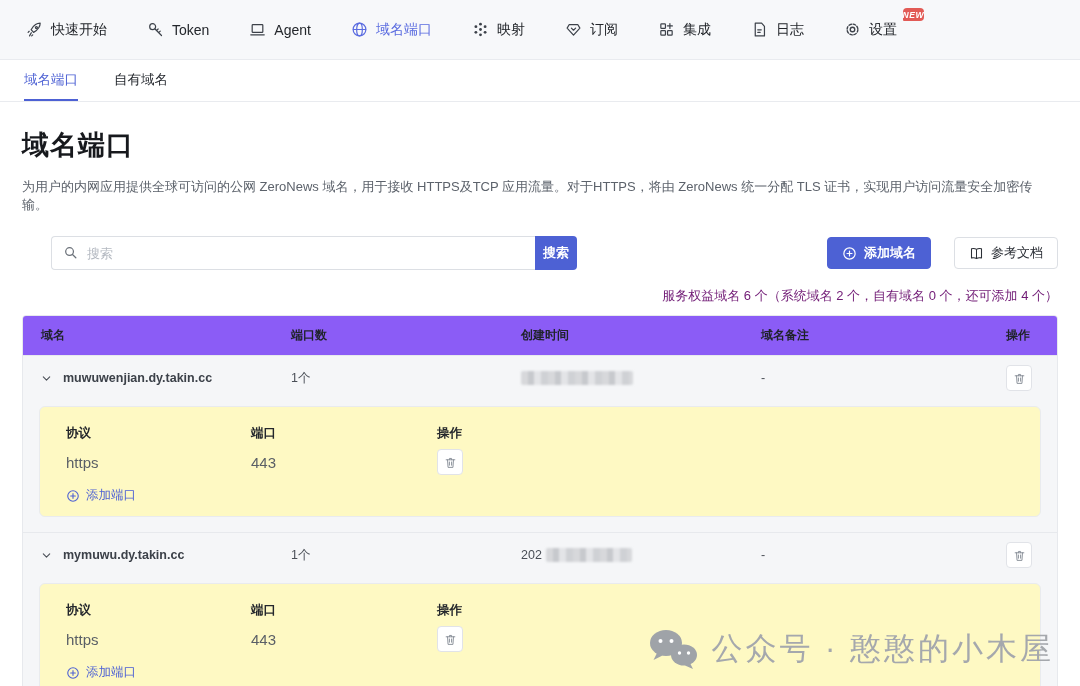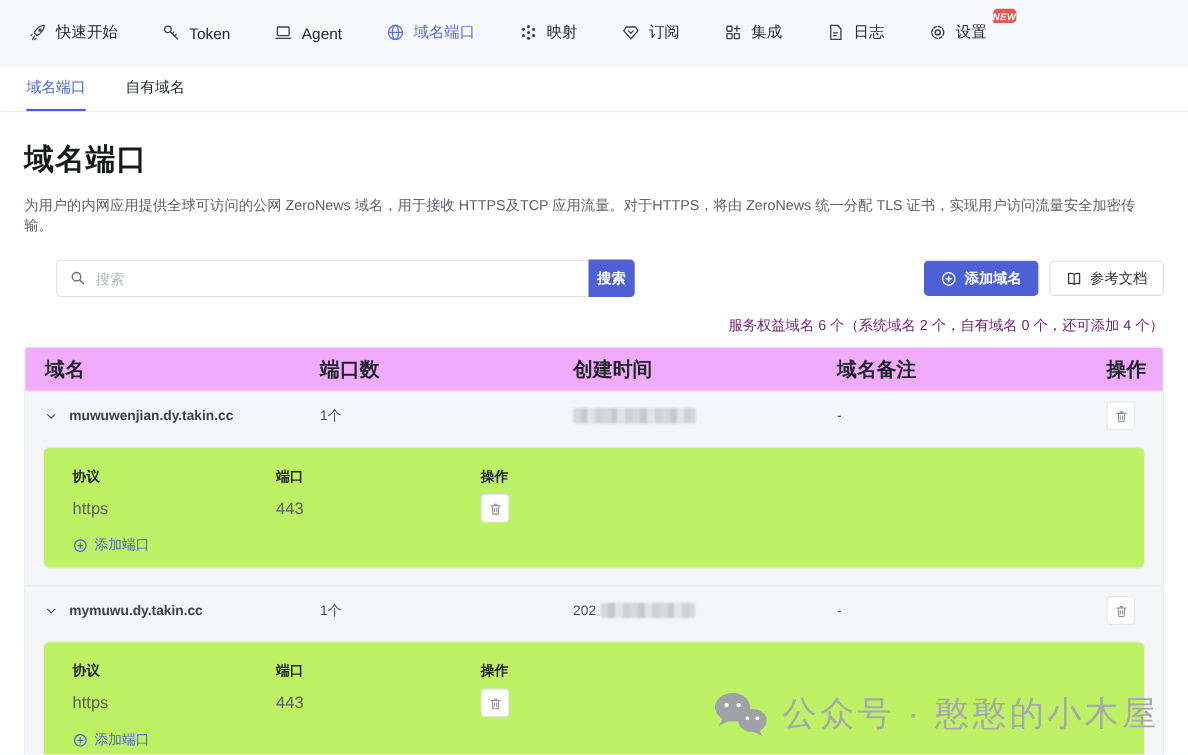--- a/index.html
+++ b/index.html
@@ -43,45 +43,45 @@
     padding:0 10px 0 35px; font-size:13px; color:#333; outline:none; font-family:inherit; background:#fff;
   }
   .search-input::placeholder { color:#b3b8c0; }
   .search-btn {
     width:42px; background:#4d61d4; color:#fff; border:none; border-radius:0 4px 4px 0;
     font-size:13px; font-weight:700; cursor:pointer; font-family:inherit;
   }
   .toolbar .spacer { flex:1; }
   .btn { height:32px; border-radius:4px; font-size:13px; display:flex; align-items:center; gap:7px; padding:0 14px; cursor:pointer; font-family:inherit; }
   .btn-primary { background:#4d61d4; border:1px solid #4d61d4; color:#fff; font-weight:700; }
-  .btn-plain { background:#fff; border:1px solid #dcdfe4; color:#2b2f36; margin-left:10px; }
+  .btn-plain { background:#fff; border:1px solid #dcdfe4; color:#2b2f36; margin-left:23px; }
   .btn .ic { width:15px; height:15px; }
 
   .quota { text-align:right; font-size:13px; color:#701a75; margin-top:17px; }
 
   
   .table { margin-top:10px; border:1px solid #e7e9ed; border-radius:4px; background:#f5f6f8; overflow:hidden; }
   .grid5 { display:grid; grid-template-columns:250px 230px 240px 245px 1fr; align-items:center; }
   .grid5 > div { padding-left:18px; }
-  .thead { background:#f0abfc; height:40px; border-bottom:1px solid #e7e9ed; font-weight:700; font-size:18px; color:#1f2329; }
+  .thead { background:#8b5cf6; height:40px; border-bottom:1px solid #e7e9ed; font-weight:700; font-size:12px; color:#1f2329; }
   .group { padding-bottom:15px; }
   .group + .group { border-top:1px solid #e7e9ed; }
   .row-main { height:44px; font-size:12.5px; color:#4a4f57; }
   .cell-domain { display:flex; align-items:center; gap:11px; }
   .chev { width:11px; height:11px; color:#4a4f57; flex:0 0 auto; cursor:pointer; }
   .domain-text { font-weight:700; color:#3c4149; font-size:12.5px; }
   .mosaic { display:inline-block; height:14px; vertical-align:middle; border-radius:2px;
     background:repeating-linear-gradient(90deg,#d7d8db 0 7px,#c7c9cd 7px 13px,#e3e4e7 13px 20px,#cfd1d5 20px 27px);
     filter:blur(1.2px); }
   .w110 { width:112px; } .w86 { width:86px; margin-left:4px; }
   .icon-btn { width:26px; height:26px; border:1px solid #e1e3e8; border-radius:4px; background:#fff;
     display:flex; align-items:center; justify-content:center; color:#8a9099; cursor:pointer; }
   .icon-btn svg { width:13px; height:13px; }
 
-  .subcard { background:#bef264; border:1px solid #e9ebee; border-radius:6px; margin:6px 16px 0; padding:13px 0 9px; }
+  .subcard { background:#fef9c3; border:1px solid #e9ebee; border-radius:6px; margin:6px 16px 0; padding:13px 0 9px; }
   .grid3 { display:grid; grid-template-columns:185px 186px 1fr; align-items:center; padding-left:26px; }
   .sub-head { font-size:12.5px; font-weight:700; color:#24272c; height:26px; }
   .sub-val { font-size:15px; color:#5a5f66; height:32px; }
   .add-port { display:flex; align-items:center; gap:6px; color:#4d61d4; font-size:12.5px; margin:9px 0 3px 26px; cursor:pointer; width:max-content; }
   .add-port .ic { width:14px; height:14px; }
 
   
   .watermark { position:absolute; right:26px; bottom:16px; display:flex; align-items:center; gap:12px;
     color:#a5a8ad; font-size:31px; letter-spacing:3px; pointer-events:none; }
   .watermark .wm-ic { width:52px; height:42px; color:#9fa3a8; }

